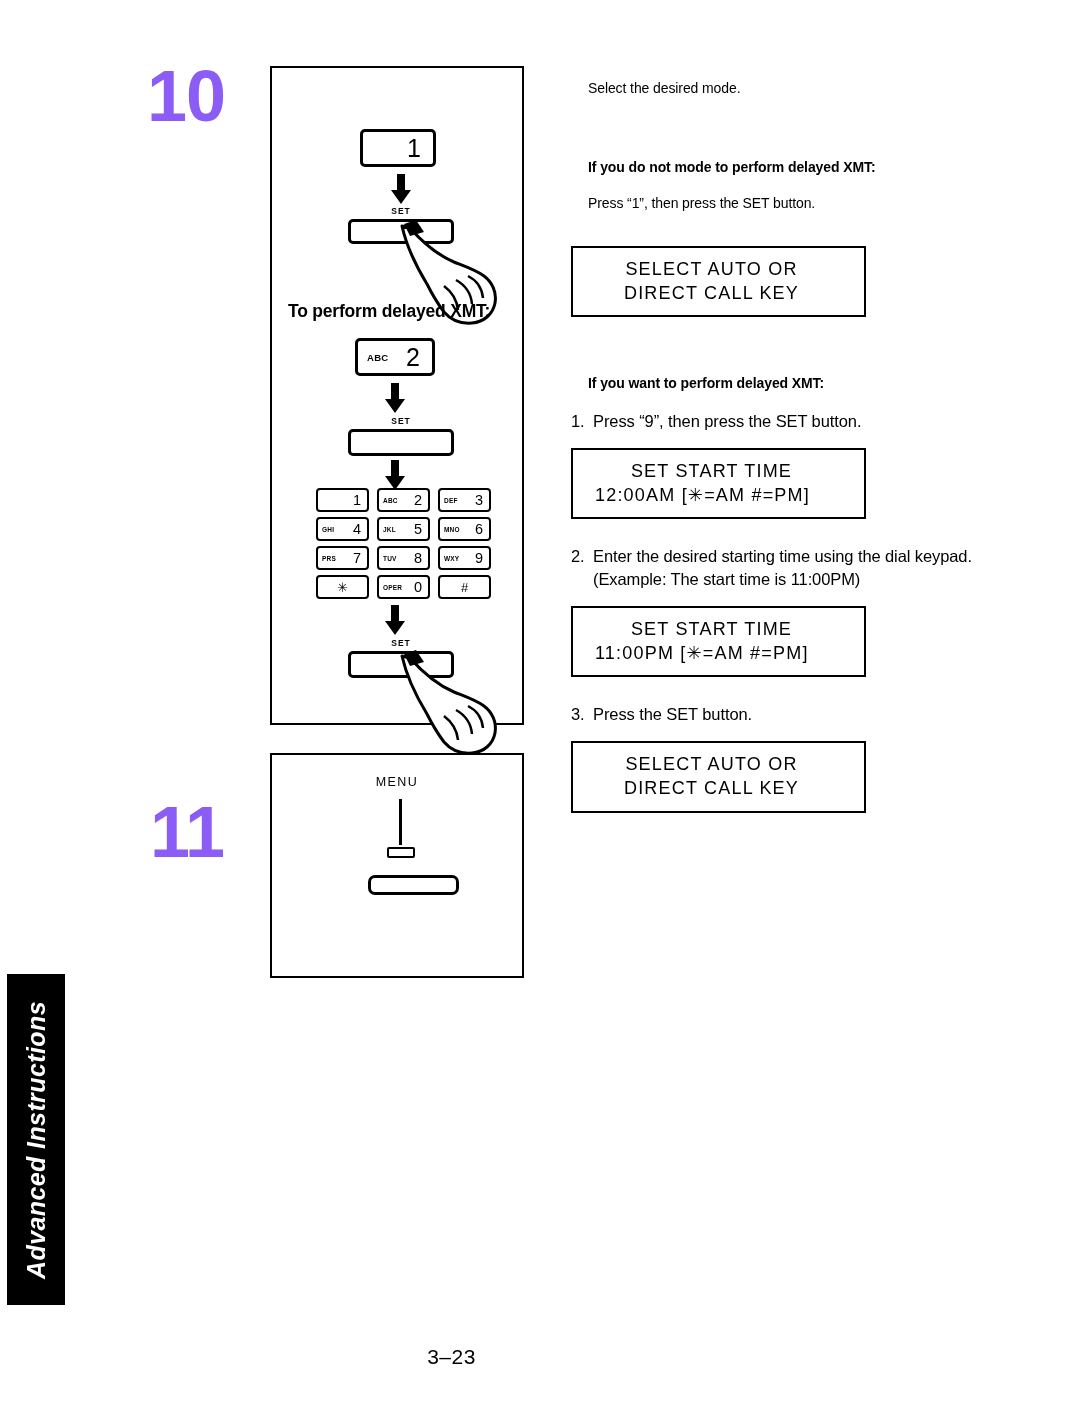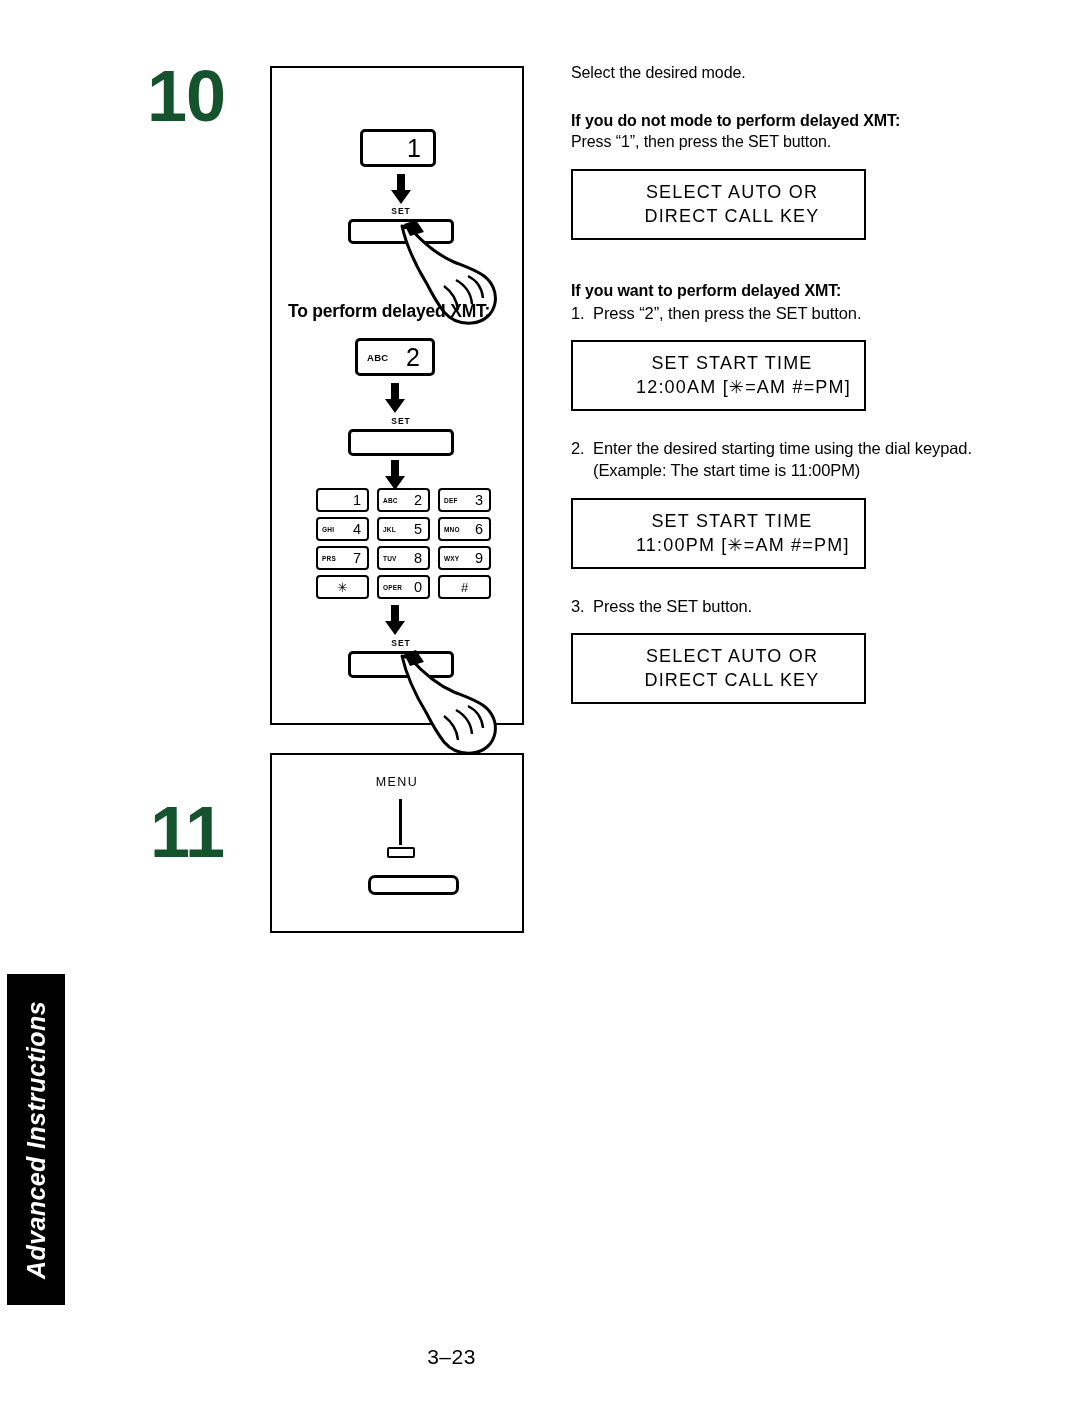--- a/index.html
+++ b/index.html
@@ -39,34 +39,34 @@
     letter-spacing: 0.4px;
   }
 
   
   .step-number {
     position: absolute;
     font-size: 72px;
     font-weight: bold;
     line-height: 1;
     letter-spacing: -1px;
-    color: #14532d;
+    color: #8b5cf6;
   }
   #step-10-number { left: 147px; top: 60px; }
   #step-11-number { left: 150px; top: 796px; }
 
   
   .illustration-panel {
     position: absolute;
     border: 2px solid #000000;
     background: #ffffff;
     box-sizing: border-box;
   }
   #panel-step-10 { left: 270px; top: 66px; width: 254px; height: 659px; }
-  #panel-step-11 { left: 270px; top: 753px; width: 254px; height: 180px; padding-left: 44px; }
+  #panel-step-11 { left: 270px; top: 753px; width: 254px; height: 225px; padding-left: 44px; }
 
   .panel-heading {
     position: absolute;
     font-size: 17.5px;
     font-weight: bold;
     line-height: 1.22;
     letter-spacing: -0.2px;
   }
   #heading-not-delayed { left: 16px; top: 16px; width: 225px; }
   #heading-to-delayed  { left: 16px; top: 233px; width: 232px; }
@@ -229,24 +229,24 @@
   }
 
   
   #right-column {
     position: absolute;
     left: 571px;
     top: 62px;
     width: 420px;
   }
   .body-text {
-    font-size: 16px;
+    font-size: 14px;
     line-height: 1.35;
     letter-spacing: -0.1px;
-    margin: 0;
+    margin: 17px;
   }
   .body-text.bold { font-weight: bold; }
   .numbered {
     display: flex;
     font-size: 16.5px;
     line-height: 1.35;
     letter-spacing: -0.1px;
   }
   .numbered .num { width: 22px; flex: 0 0 22px; }
   .numbered .txt { flex: 1; }
@@ -257,21 +257,20 @@
     box-sizing: border-box;
     width: 295px;
     padding: 9px 0 10px 0;
     background: #ffffff;
   }
   .lcd-line {
     font-size: 18px;
     line-height: 1.34;
     letter-spacing: 1.2px;
     white-space: pre;
-    margin-left: 41px;
   }
   .lcd-line.centered { text-align: center; padding-right: 14px; }
   .lcd-line.indented { padding-left: 22px; }
 
   .spacer-sm { height: 16px; }
   .spacer-md { height: 26px; }
   .spacer-lg { height: 40px; }
 
   
   #page-number {
@@ -434,21 +433,21 @@
   <div class="lcd-box">
     <div class="lcd-line centered">SELECT AUTO OR</div>
     <div class="lcd-line centered">DIRECT CALL KEY</div>
   </div>
 
   <div class="spacer-lg"></div>
 
   <p class="body-text bold">If you want to perform delayed XMT:</p>
   <div class="numbered">
     <span class="num">1.</span>
-    <span class="txt">Press “2”, then press the SET button.</span>
+    <span class="txt">Press “9”, then press the SET button.</span>
   </div>
 
   <div class="spacer-sm"></div>
 
   <div class="lcd-box">
     <div class="lcd-line centered">SET START TIME</div>
     <div class="lcd-line indented">12:00AM [✳=AM #=PM]</div>
   </div>
 
   <div class="spacer-md"></div>

